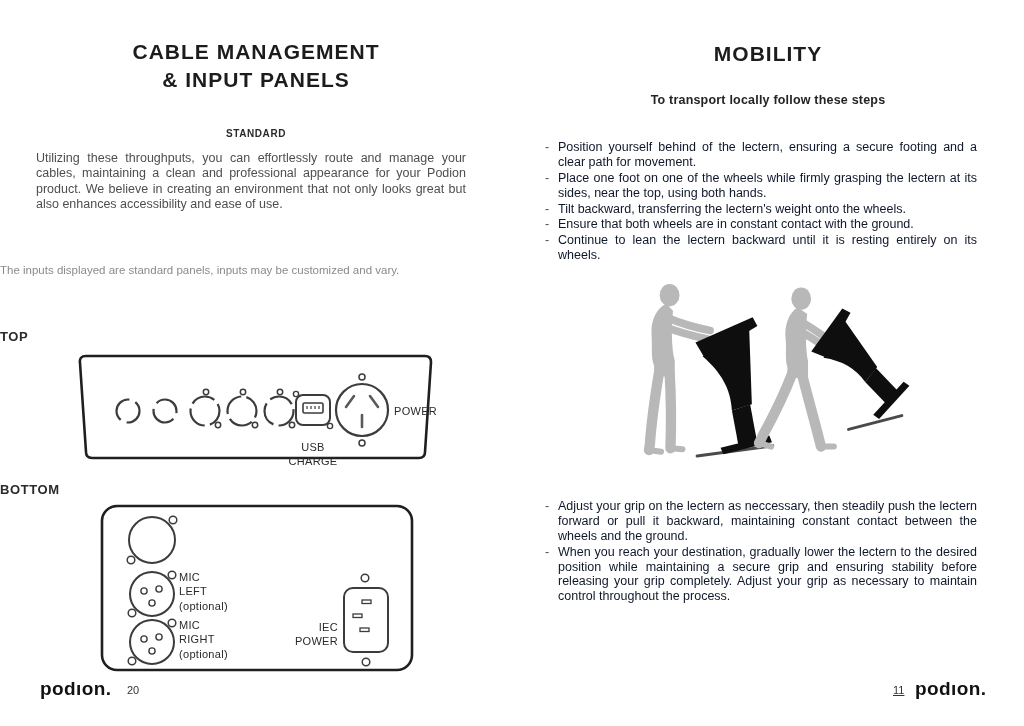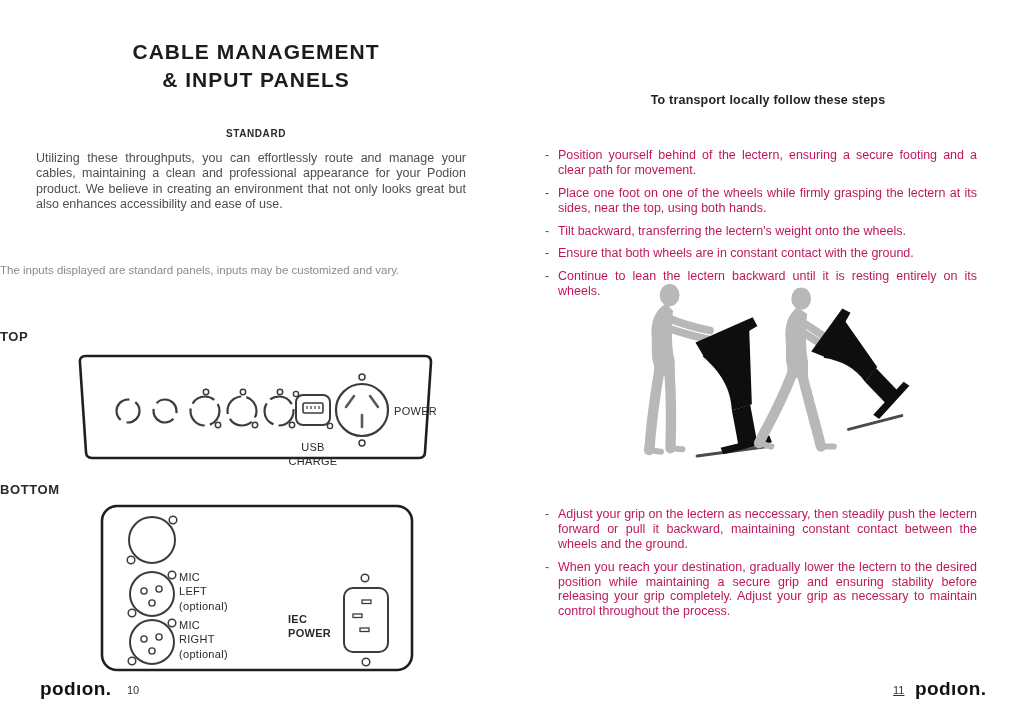--- a/index.html
+++ b/index.html
@@ -32,21 +32,21 @@
     position:absolute; font-size:11px; line-height:1.3; color:#2a2a2a;
     letter-spacing:0.3px; white-space:pre-line;
   }
   .subtitle {
     position:absolute; width:512px; text-align:center;
     font-size:12.5px; font-weight:700; color:#242424; letter-spacing:0.2px;
   }
   ul.steps { position:absolute; list-style:none; }
   ul.steps li {
     position:relative; padding-left:13px; font-size:12.5px; line-height:1.19;
-    text-align:justify; color:#be185d; margin-bottom:1px;margin-top:8px;
+    text-align:justify; color:#0f172a; margin-bottom:1px;
   }
   ul.steps li::before { content:"-"; position:absolute; left:0; top:0; color:#4e4e4e; }
   .footer-logo {
     position:absolute; font-size:19px; font-weight:700; color:#111111; letter-spacing:0.4px;
   }
   .footer-pagenum { position:absolute; font-size:11px; color:#333333; }
 </style>
 </head>
 <body>
 
@@ -149,27 +149,28 @@
         <circle cx="265" cy="74" r="3.8" fill="#ffffff" stroke="#3c3c3c" stroke-width="1.5"></circle>
         <circle cx="266" cy="158" r="3.8" fill="#ffffff" stroke="#3c3c3c" stroke-width="1.5"></circle>
       </g>
     </svg>
     <div class="connector-label" style="left:79px; top:66px;">MIC
 LEFT
 (optional)</div>
     <div class="connector-label" style="left:79px; top:114px;">MIC
 RIGHT
 (optional)</div>
-    <div class="connector-label" style="left:188px; top:108px; width:50px; text-align:left;font-weight:bold;">IEC
+    <div class="connector-label" style="left:188px; top:116px; width:50px; text-align:right;">IEC
 POWER</div>
   </div>
 
   <div class="footer-logo" style="left:40px; top:678px;">podıon.</div>
-  <div class="footer-pagenum" style="left:127px; top:684px;">10</div>
-
+  <div class="footer-pagenum" style="left:127px; top:684px;">20</div>
+
+  <div class="page-title" style="left:512px; top:40px;">MOBILITY</div>
 
   <div class="subtitle" style="left:512px; top:93px;">To transport locally follow these steps</div>
 
   <ul class="steps" style="left:545px; top:140px; width:432px;">
     <li>Position yourself behind of the lectern, ensuring a secure footing and a clear path for movement.</li>
     <li>Place one foot on one of the wheels while firmly grasping the lectern at its sides, near the top, using both hands.</li>
     <li>Tilt backward, transferring the lectern's weight onto the wheels.</li>
     <li>Ensure that both wheels are in constant contact with the ground.</li>
     <li>Continue to lean the lectern backward until it is resting entirely on its wheels.</li>
   </ul>

